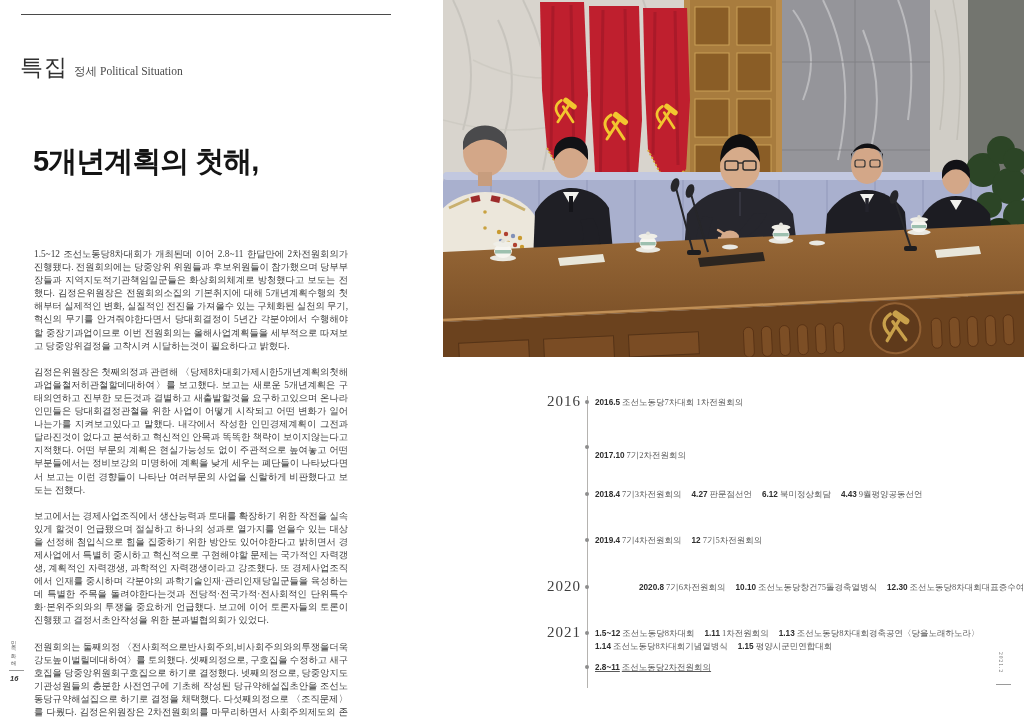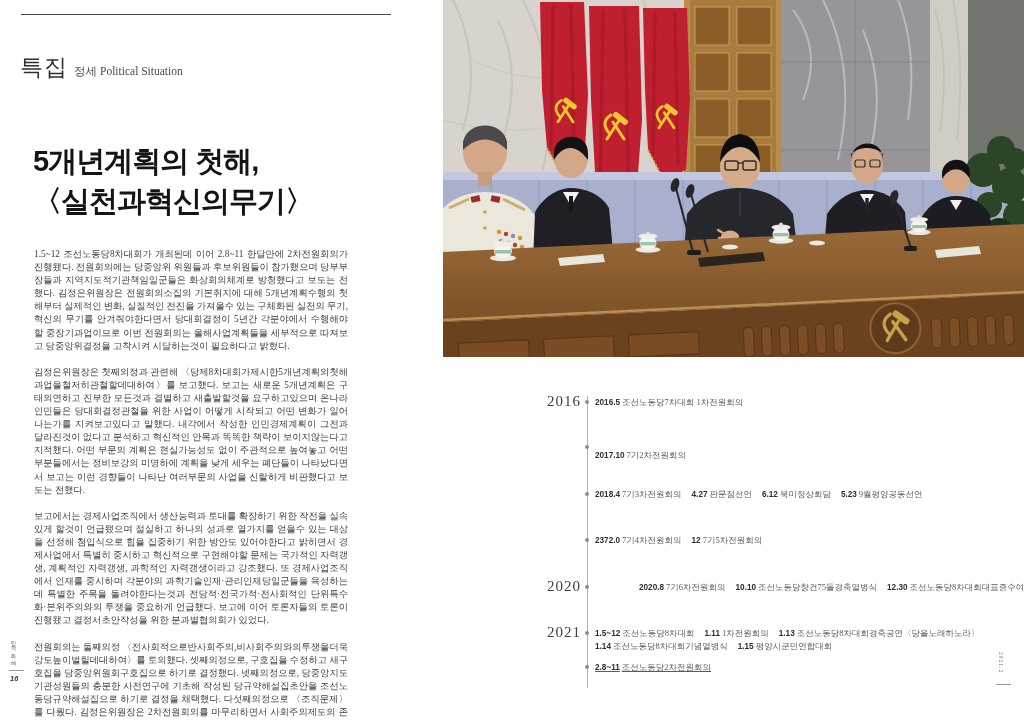--- a/index.html
+++ b/index.html
@@ -44,21 +44,20 @@
 
 <div id="spread">
 
   <div class="section-rule"></div>
   <div class="section-head">
     <span class="section-tag">특집</span><span class="section-cat">정세</span><span class="section-cat-en">Political Situation</span>
   </div>
 
   <div class="article-title">
     <div>5개년계획의 첫해,</div>
-    <div>〈실천과혁신의무기〉</div>
   </div>
 
   <div class="body-col">
     <p>1.5~12 조선노동당8차대회가 개최된데 이어 2.8~11 한달만에 2차전원회의가 진행됐다. 전원회의에는 당중앙위 위원들과 후보위원들이 참가했으며 당부부장들과 지역지도적기관책임일군들은 화상회의체계로 방청했다고 보도는 전했다. 김정은위원장은 전원회의소집의 기본취지에 대해 5개년계획수행의 첫해부터 실제적인 변화, 실질적인 전진을 가져올수 있는 구체화된 실천의 무기, 혁신의 무기를 안겨줘야한다면서 당대회결정이 5년간 각분야에서 수행해야할 중장기과업이므로 이번 전원회의는 올해사업계획들을 세부적으로 따져보고 당중앙위결정을 고착시켜 시달하는것이 필요하다고 밝혔다.</p>
     <p>김정은위원장은 첫째의정과 관련해 〈당제8차대회가제시한5개년계획의첫해과업을철저히관철할데대하여〉를 보고했다. 보고는 새로운 5개년계획은 구태의연하고 진부한 모든것과 결별하고 새출발할것을 요구하고있으며 온나라인민들은 당대회결정관철을 위한 사업이 어떻게 시작되고 어떤 변화가 일어나는가를 지켜보고있다고 말했다. 내각에서 작성한 인민경제계획이 그전과 달라진것이 없다고 분석하고 혁신적인 안목과 똑똑한 책략이 보이지않는다고 지적했다. 어떤 부문의 계획은 현실가능성도 없이 주관적으로 높여놓고 어떤 부분들에서는 정비보강의 미명하에 계획을 낮게 세우는 폐단들이 나타났다면서 보고는 이런 경향들이 나타난 여러부문의 사업을 신랄하게 비판했다고 보도는 전했다.</p>
     <p>보고에서는 경제사업조직에서 생산능력과 토대를 확장하기 위한 작전을 실속있게 할것이 언급됐으며 절실하고 하나의 성과로 열가지를 얻을수 있는 대상을 선정해 첨입식으로 힘을 집중하기 위한 방안도 있어야한다고 밝히면서 경제사업에서 특별히 중시하고 혁신적으로 구현해야할 문제는 국가적인 자력갱생, 계획적인 자력갱생, 과학적인 자력갱생이라고 강조했다. 또 경제사업조직에서 인재를 중시하며 각분야의 과학기술인재·관리인재당일군들을 육성하는데 특별한 주목을 돌려야한다는것과 전당적·전국가적·전사회적인 단위특수화·본위주의와의 투쟁을 중요하게 언급했다. 보고에 이어 토론자들의 토론이 진행됐고 결정서초안작성을 위한 분과별협의회가 있었다.</p>
     <p>전원회의는 둘째의정 〈전사회적으로반사회주의,비사회주의와의투쟁을더욱강도높이벌릴데대하여〉를 토의했다. 셋째의정으로, 구호집을 수정하고 새구호집을 당중앙위원회구호집으로 하기로 결정했다. 넷째의정으로, 당중앙지도기관성원들의 충분한 사전연구에 기초해 작성된 당규약해설집초안을 조선노동당규약해설집으로 하기로 결정을 채택했다. 다섯째의정으로 〈조직문제〉를 다뤘다. 김정은위원장은 2차전원회의를 마무리하면서 사회주의제도의 존립과 발전을 저해하는 내부의 부정적요소들을 제압소멸하기 위한 강력한 정책적무기와 전당을 무장시키고 불러일으킬수 있는 정치적수단이 마련됐다고 평가했다.</p>
   </div>
 
   <div class="spine spine-left">민족화해</div>
@@ -281,23 +280,23 @@
   </div>
 
   <div class="tl-line"></div>
   <div id="timeline">
       <div class="tl-year" style="top: 393px;">2016</div>
       <div class="tl-dot" style="top: 400px;"></div>
       <div class="tl-row" style="top: 397px;"><span class="tl-seg"><b>2016.5</b><span>조선노동당7차대회 1차전원회의</span></span></div>
       <div class="tl-dot" style="top: 445px;"></div>
       <div class="tl-row" style="top: 442px; margin-top: 8px;"><span class="tl-seg"><b>2017.10</b><span>7기2차전원회의</span></span></div>
       <div class="tl-dot" style="top: 492px;"></div>
-      <div class="tl-row" style="top: 489px;"><span class="tl-seg"><b>2018.4</b><span>7기3차전원회의</span></span><span class="tl-seg"><b>4.27</b><span>판문점선언</span></span><span class="tl-seg"><b>6.12</b><span>북미정상회담</span></span><span class="tl-seg"><b>5.23</b><span>9월평양공동선언</span></span></div>
+      <div class="tl-row" style="top: 489px;"><span class="tl-seg"><b>2018.4</b><span>7기3차전원회의</span></span><span class="tl-seg"><b>4.27</b><span>판문점선언</span></span><span class="tl-seg"><b>6.12</b><span>북미정상회담</span></span><span class="tl-seg"><b>4.43</b><span>9월평양공동선언</span></span></div>
       <div class="tl-dot" style="top: 538px;"></div>
-      <div class="tl-row" style="top: 535px;"><span class="tl-seg"><b>2372.0</b><span>7기4차전원회의</span></span><span class="tl-seg"><b>12</b><span>7기5차전원회의</span></span></div>
+      <div class="tl-row" style="top: 535px;"><span class="tl-seg"><b>2019.4</b><span>7기4차전원회의</span></span><span class="tl-seg"><b>12</b><span>7기5차전원회의</span></span></div>
       <div class="tl-year" style="top: 578px;">2020</div>
       <div class="tl-dot" style="top: 585px;"></div>
       <div class="tl-row" style="top: 582px; margin-left: 44px;"><span class="tl-seg"><b>2020.8</b><span>7기6차전원회의</span></span><span class="tl-seg"><b>10.10</b><span>조선노동당창건75돌경축열병식</span></span><span class="tl-seg"><b>12.30</b><span>조선노동당8차대회대표증수여식</span></span></div>
       <div class="tl-year" style="top: 624px;">2021</div>
       <div class="tl-dot" style="top: 631px;"></div>
       <div class="tl-row" style="top: 628px;"><span class="tl-seg"><b>1.5~12</b><span>조선노동당8차대회</span></span><span class="tl-seg"><b>1.11</b><span>1차전원회의</span></span><span class="tl-seg"><b>1.13</b><span>조선노동당8차대회경축공연〈당을노래하노라〉</span></span></div>
       <div class="tl-row" style="top: 641px;"><span class="tl-seg"><b>1.14</b><span>조선노동당8차대회기념열병식</span></span><span class="tl-seg"><b>1.15</b><span>평양시군민연합대회</span></span></div>
       <div class="tl-dot" style="top: 665px;"></div>
       <div class="tl-row" style="top: 662px; text-decoration: underline;"><span class="tl-seg"><b>2.8~11</b><span>조선노동당2차전원회의</span></span></div>
     </div>

